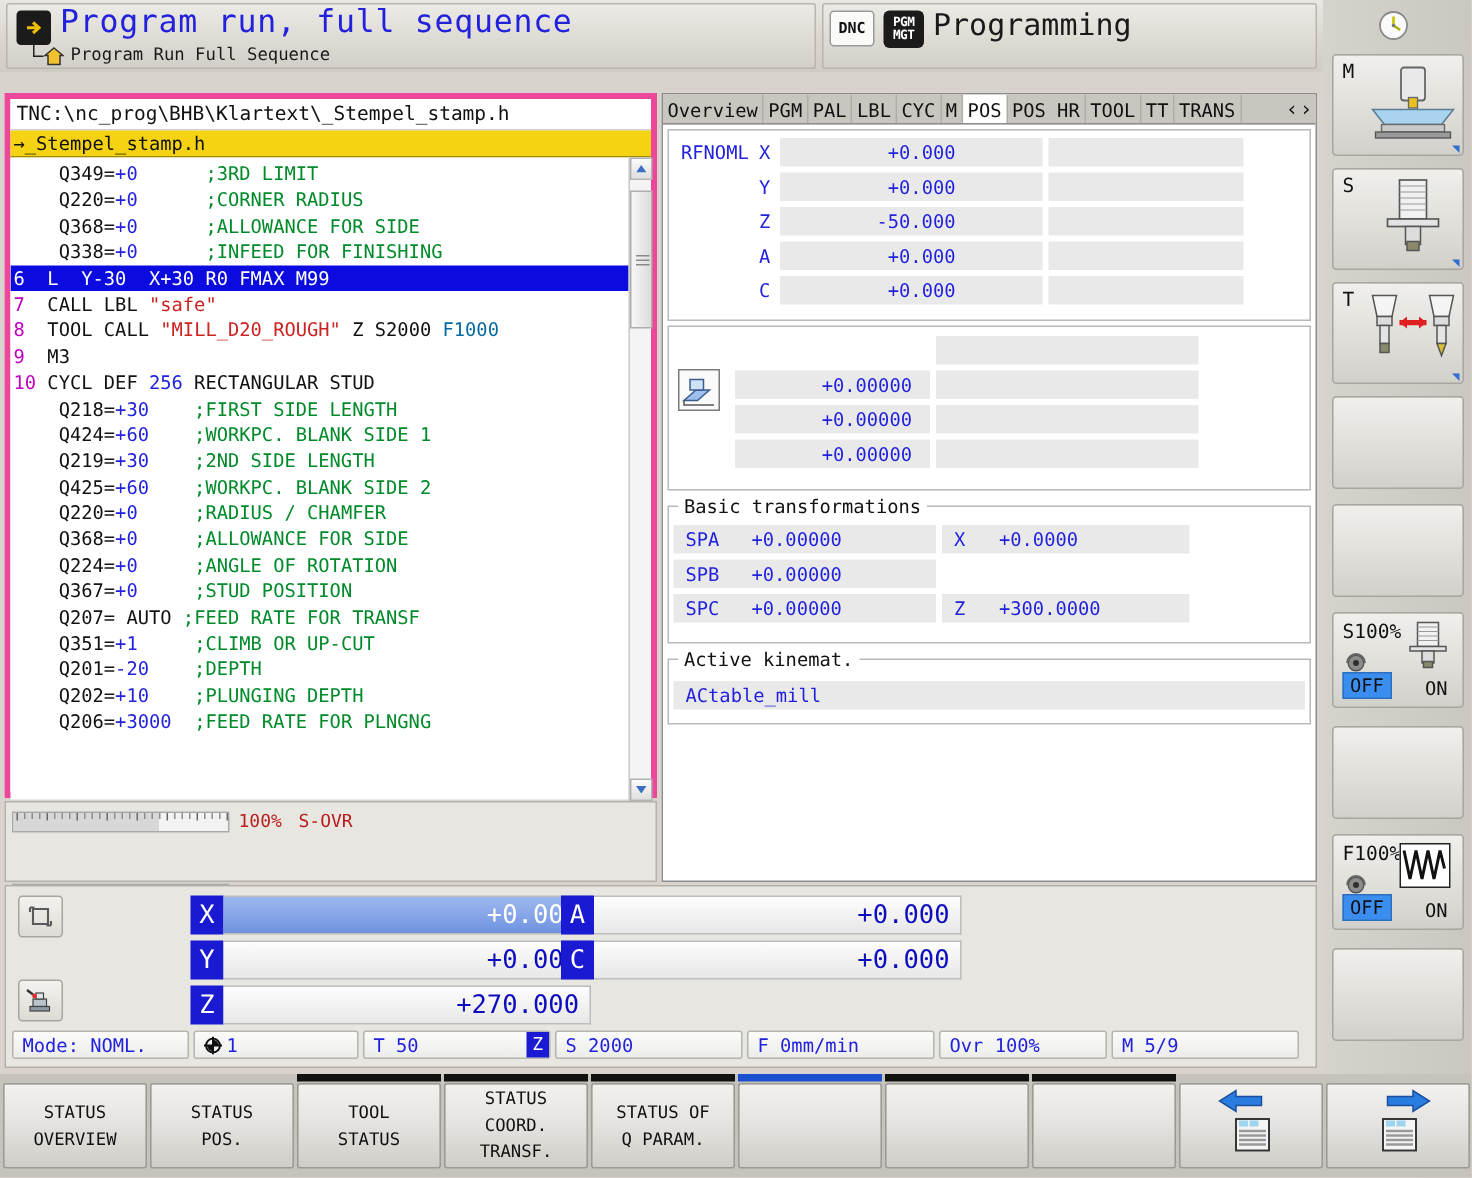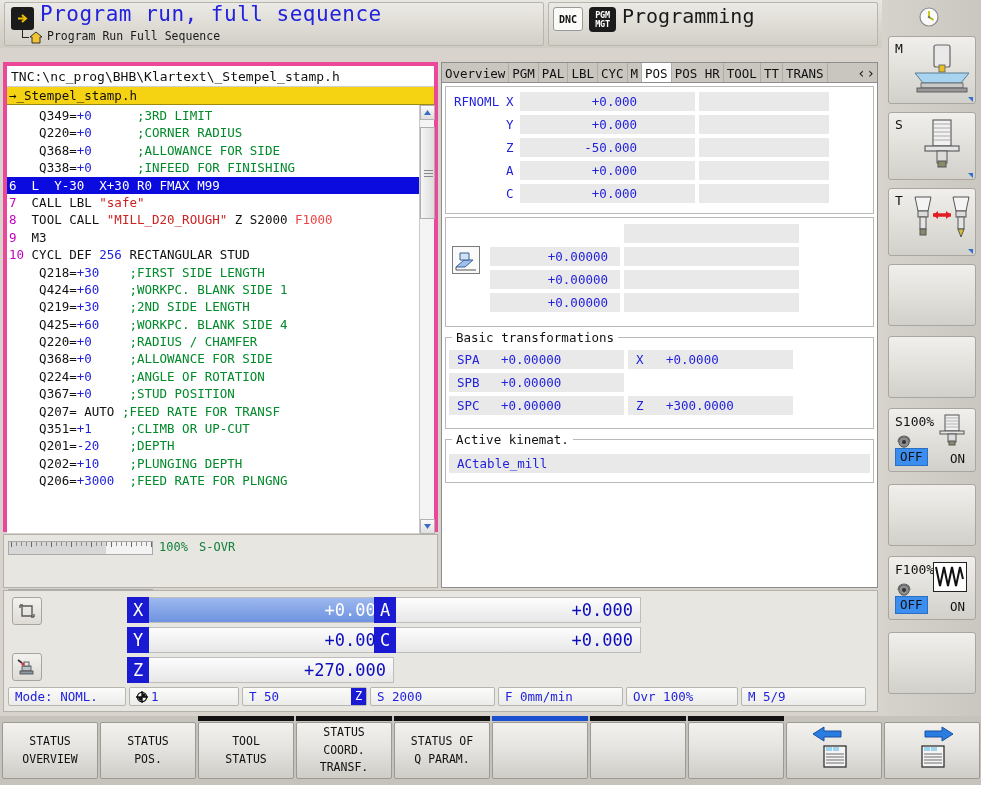--- a/index.html
+++ b/index.html
@@ -106,21 +106,21 @@
     font-size: 12.5px; white-space: pre;
     padding-left: 2px;
     color: #111;
   }
   .code-line.sel { background: #0b0be0; }
   .code-line.sel span { color: #fff !important; }
   .t-num  { color: #c000c0; }
   .t-blue { color: #2222dd; }
   .t-grn  { color: #008a2a; }
   .t-red  { color: #cc2222; }
-  .t-org  { color: #ef4444; text-align: right; }
+  .t-org  { color: #0369a1; text-align: right; }
   .t-blk  { color: #111; }
 
   
   .vscroll {
     position: absolute; right: 0; top: 39px; width: 15px; height: 429px;
     background: #f4f4f4; border-left: 1px solid #c9c9c9;
   }
   .vs-btn {
     position:absolute; left:0; width: 15px; height: 15px;
     background: linear-gradient(to bottom,#fbfbfb,#dfdfdf);
@@ -145,21 +145,21 @@
   .ovr-row { position: relative; height: 24px; }
   .ovr-bar {
     position: absolute; left: 4px; width: 145px; height: 14px;
     background: #f3f3f3; border: 1px solid #a9a9a9;
     overflow: hidden;
   }
   .ovr-fill { position:absolute; left:0; top:0; height:100%; width:68%; background:#d7d7d7; }
   .ovr-ticks { position:absolute; left:0; top:0; width:100%; height:5px; }
   .ovr-ticks i { position:absolute; top:0; width:1px; height:4px; background:#8e8e8e; }
   .ovr-ticks i.maj { height: 5px; background:#6a6a6a; }
-  .ovr-lbl { position:absolute; font-size:12px; color:#15803d; }
+  .ovr-lbl { position:absolute; font-size:12px; color:#b91c1c; }
 
   
   .stat-pane {
     position: absolute; left: 441px; top: 62px; width: 437px; height: 526px;
     background: #ffffff; border: 1px solid #8d8d8d;
   }
   .tabbar {
     position: relative; height: 20px; width: 100%;
     background: #c9c6c0;
     border-bottom: 1px solid #8d8d8d;
@@ -364,21 +364,21 @@
         <div class="code-line"><span class="t-blk">    Q368=</span><span class="t-blue">+0</span><span class="t-grn">      ;ALLOWANCE FOR SIDE</span></div>
         <div class="code-line"><span class="t-blk">    Q338=</span><span class="t-blue">+0</span><span class="t-grn">      ;INFEED FOR FINISHING</span></div>
         <div class="code-line sel"><span class="t-blk">6  L  Y-30  X+30 R0 FMAX M99</span></div>
         <div class="code-line"><span class="t-num">7  </span><span class="t-blk">CALL LBL </span><span class="t-red">"safe"</span></div>
         <div class="code-line"><span class="t-num">8  </span><span class="t-blk">TOOL CALL </span><span class="t-red">"MILL_D20_ROUGH"</span><span class="t-blk"> Z S2000 </span><span class="t-org">F1000</span></div>
         <div class="code-line"><span class="t-num">9  </span><span class="t-blk">M3</span></div>
         <div class="code-line"><span class="t-num">10 </span><span class="t-blk">CYCL DEF </span><span class="t-blue">256</span><span class="t-blk"> RECTANGULAR STUD</span></div>
         <div class="code-line"><span class="t-blk">    Q218=</span><span class="t-blue">+30</span><span class="t-grn">    ;FIRST SIDE LENGTH</span></div>
         <div class="code-line"><span class="t-blk">    Q424=</span><span class="t-blue">+60</span><span class="t-grn">    ;WORKPC. BLANK SIDE 1</span></div>
         <div class="code-line"><span class="t-blk">    Q219=</span><span class="t-blue">+30</span><span class="t-grn">    ;2ND SIDE LENGTH</span></div>
-        <div class="code-line"><span class="t-blk">    Q425=</span><span class="t-blue">+60</span><span class="t-grn">    ;WORKPC. BLANK SIDE 4</span></div>
+        <div class="code-line"><span class="t-blk">    Q425=</span><span class="t-blue">+60</span><span class="t-grn">    ;WORKPC. BLANK SIDE 2</span></div>
         <div class="code-line"><span class="t-blk">    Q220=</span><span class="t-blue">+0</span><span class="t-grn">     ;RADIUS / CHAMFER</span></div>
         <div class="code-line"><span class="t-blk">    Q368=</span><span class="t-blue">+0</span><span class="t-grn">     ;ALLOWANCE FOR SIDE</span></div>
         <div class="code-line"><span class="t-blk">    Q224=</span><span class="t-blue">+0</span><span class="t-grn">     ;ANGLE OF ROTATION</span></div>
         <div class="code-line"><span class="t-blk">    Q367=</span><span class="t-blue">+0</span><span class="t-grn">     ;STUD POSITION</span></div>
         <div class="code-line"><span class="t-blk">    Q207= </span><span class="t-blk">AUTO</span><span class="t-grn"> ;FEED RATE FOR TRANSF</span></div>
         <div class="code-line"><span class="t-blk">    Q351=</span><span class="t-blue">+1</span><span class="t-grn">     ;CLIMB OR UP-CUT</span></div>
         <div class="code-line"><span class="t-blk">    Q201=</span><span class="t-blue">-20</span><span class="t-grn">    ;DEPTH</span></div>
         <div class="code-line"><span class="t-blk">    Q202=</span><span class="t-blue">+10</span><span class="t-grn">    ;PLUNGING DEPTH</span></div>
         <div class="code-line"><span class="t-blk">    Q206=</span><span class="t-blue">+3000</span><span class="t-grn">  ;FEED RATE FOR PLNGNG</span></div>
       </div>

